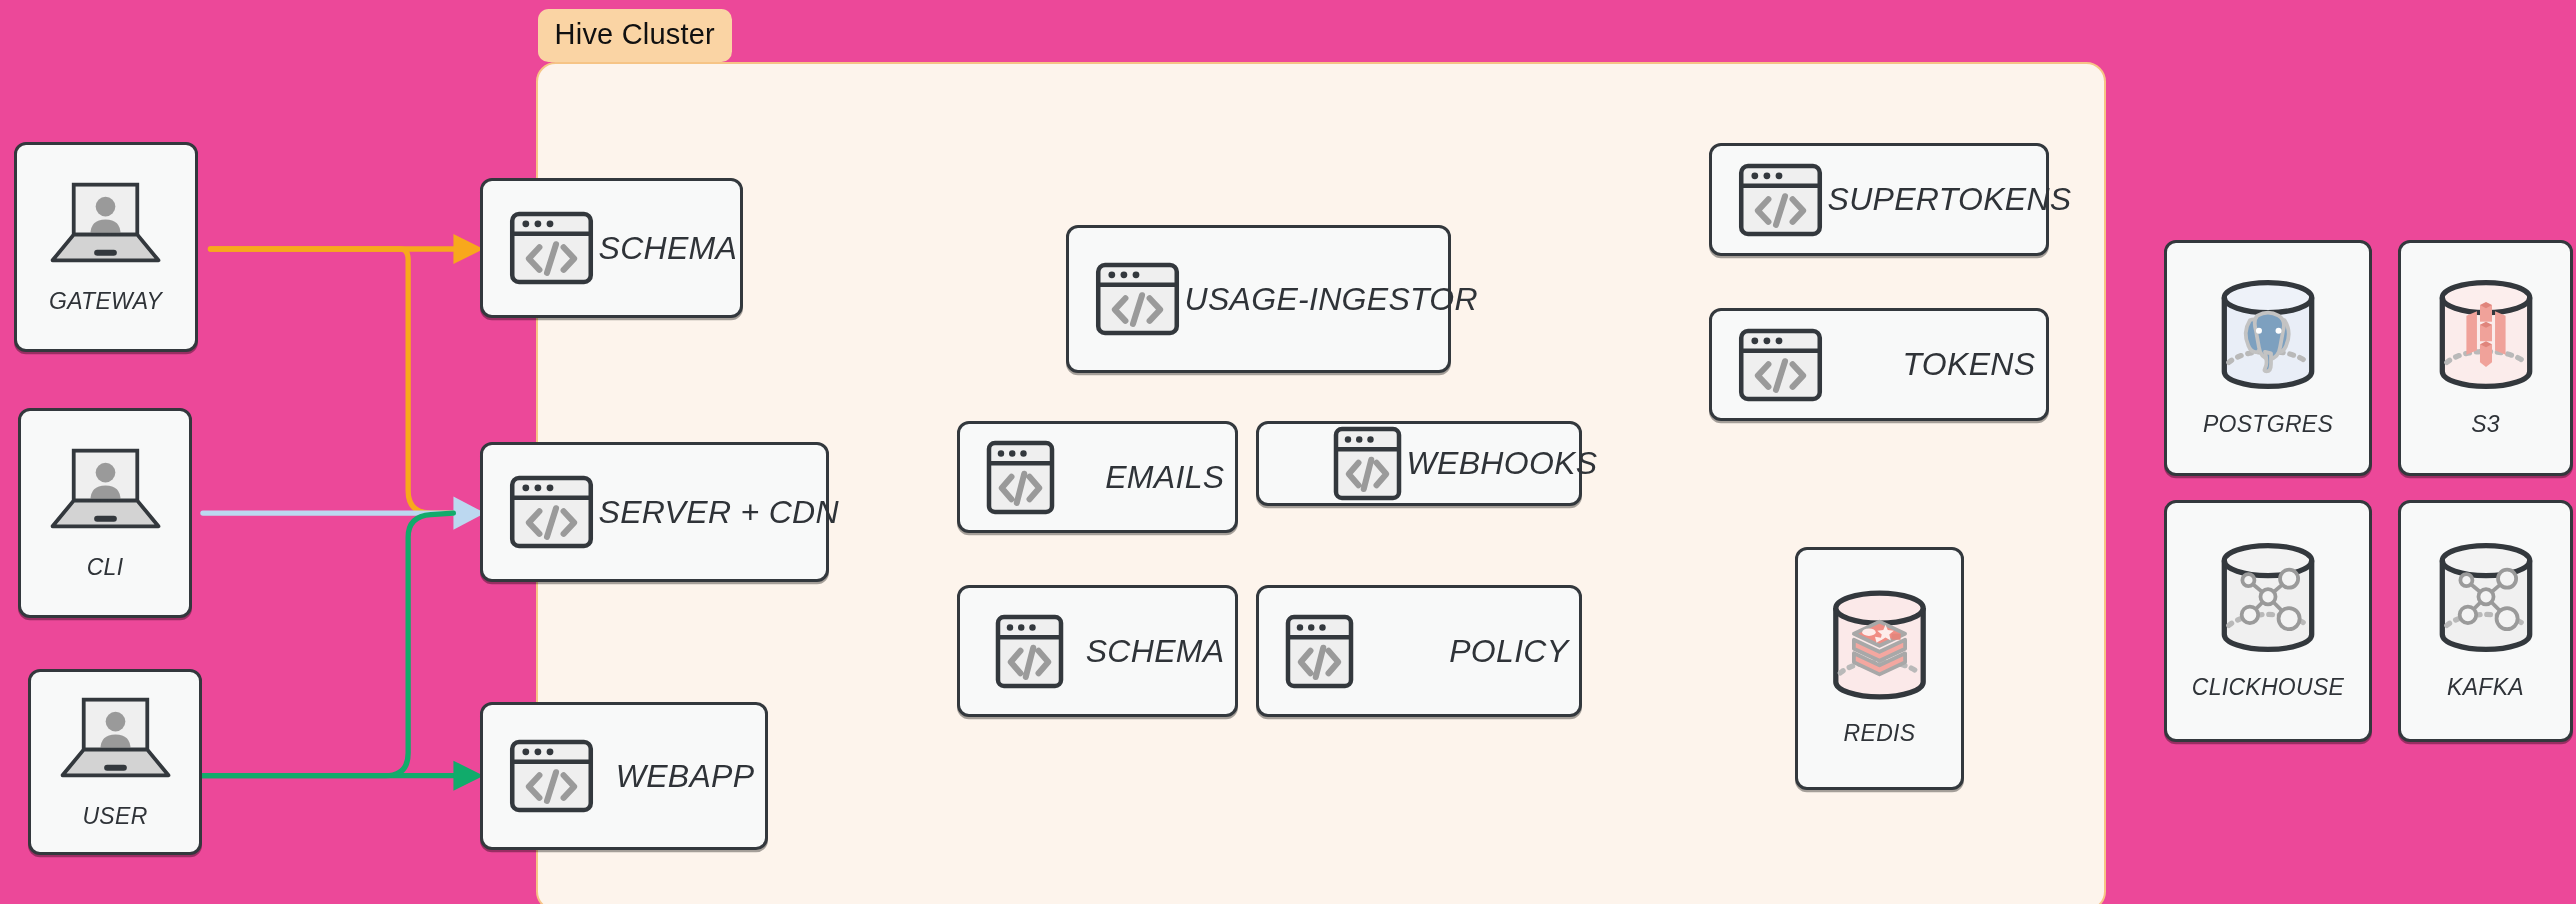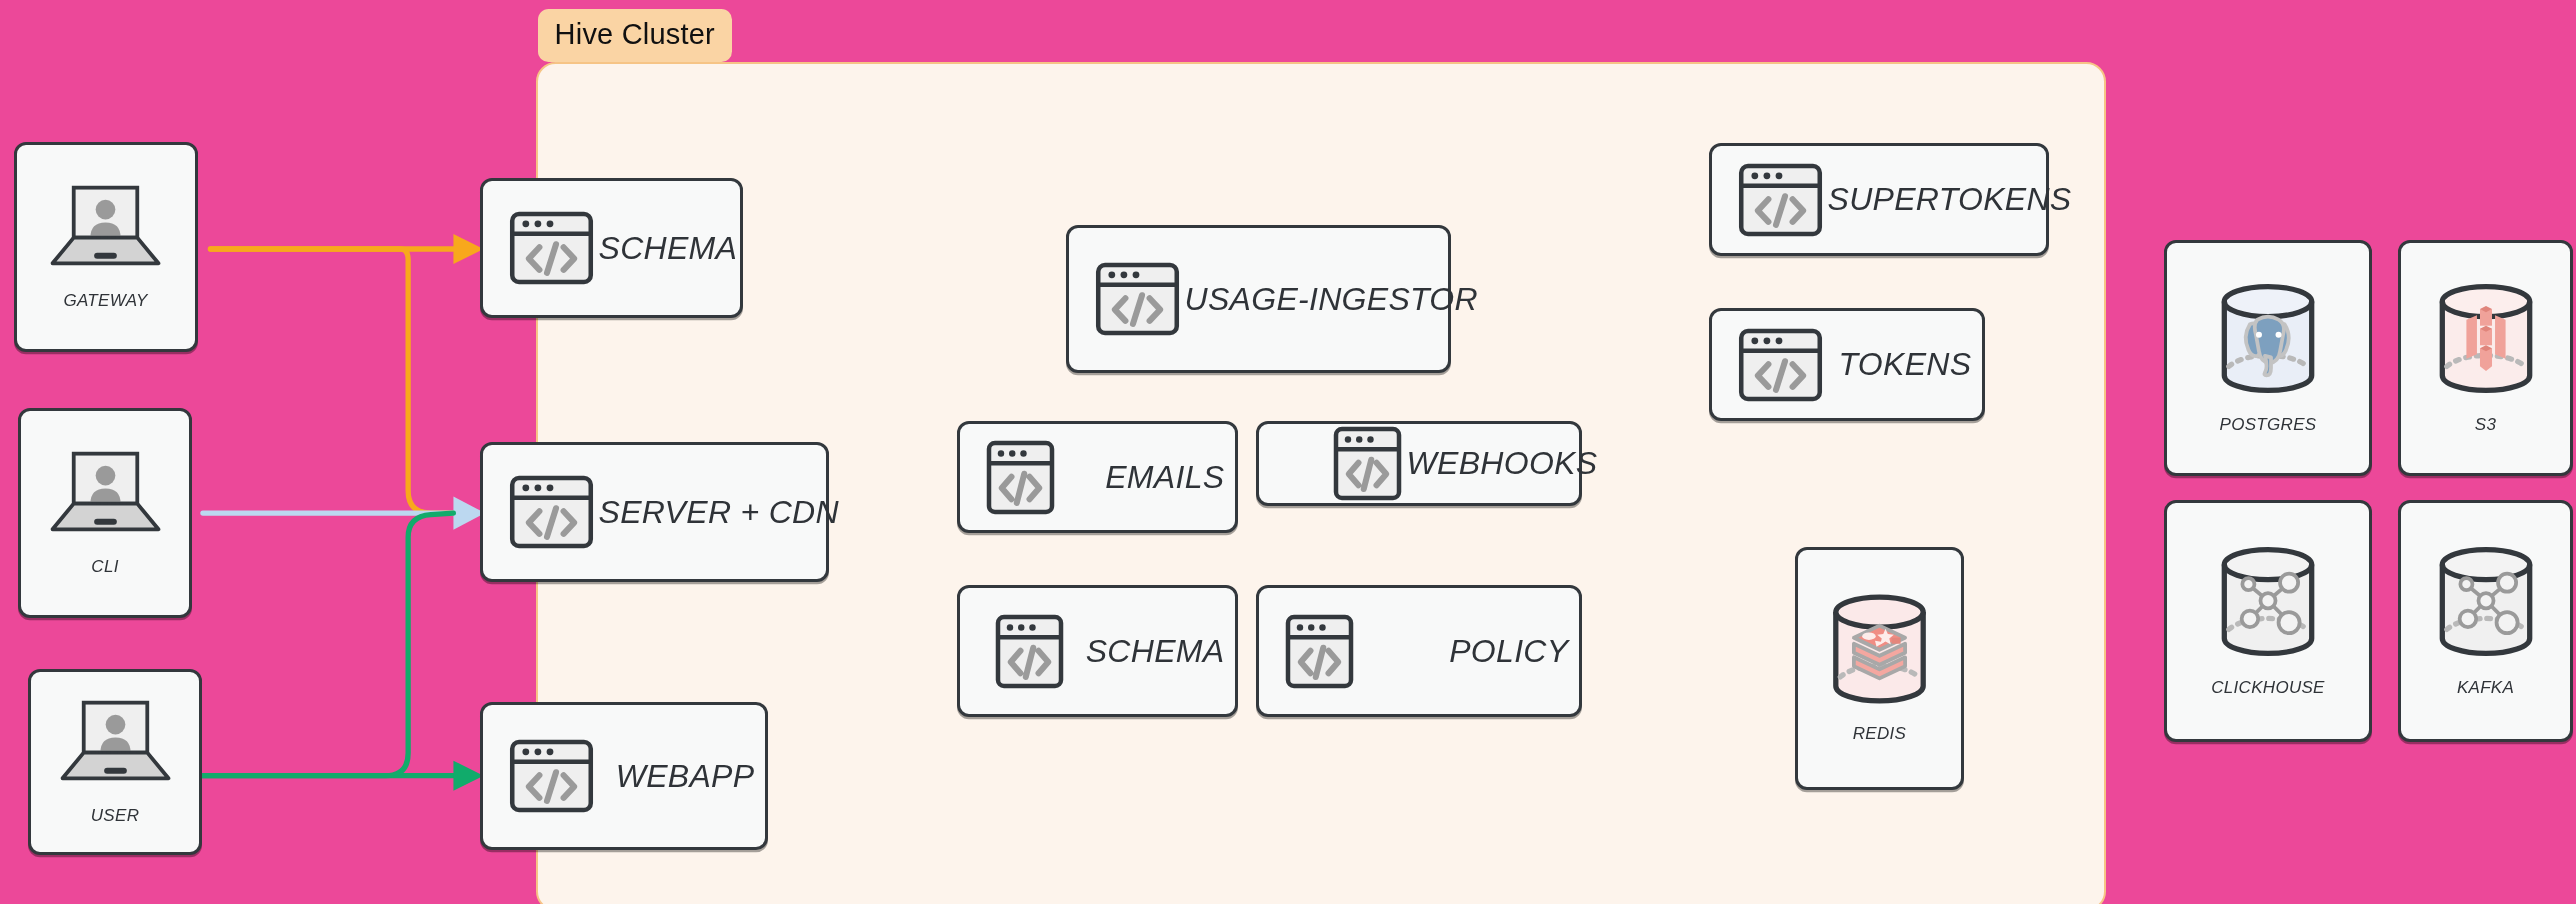--- a/index.html
+++ b/index.html
@@ -61,21 +61,21 @@
   }
   
   .vert{
     display:flex;
     flex-direction:column;
     align-items:center;
     justify-content:center;
   }
   .vert .lbl{
     font-style:italic;
-    font-size:17px;
+    font-size:23px;
     color:#2f3338;
     letter-spacing:0.3px;
     margin-top:20px;
     white-space:nowrap;
   }
 
   svg{ display:block; }
 
   
   .wires{
@@ -268,21 +268,21 @@
         <path d="M4 30 H108" stroke="#33383d" stroke-width="6"></path>
         <circle cx="22" cy="17" r="4.5" fill="#33383d"></circle>
           <circle cx="38" cy="17" r="4.5" fill="#33383d"></circle>
           <circle cx="54" cy="17" r="4.5" fill="#33383d"></circle>
         <path d="M40 48 L26 63 L40 78 M72 48 L86 63 L72 78 M62 44 L50 82" fill="none" stroke="#9a9a9a" stroke-width="8" stroke-linecap="round" stroke-linejoin="round"></path>
       </svg>
     </span>
     <span class="lbl">SUPERTOKENS</span>
   </div>
 
-  <div class="card svc" style="left:1709px; top:308px; width:276px; height:113px;">
+  <div class="card svc" style="left:1709px; top:308px; width:340px; height:113px;">
     <span class="ico">
       <svg width="85" height="74" viewBox="0 0 112 98">
         <rect x="4" y="4" width="104" height="90" rx="9" fill="#efefef" stroke="#33383d" stroke-width="6"></rect>
         <path d="M4 30 H108" stroke="#33383d" stroke-width="6"></path>
         <circle cx="22" cy="17" r="4.5" fill="#33383d"></circle>
           <circle cx="38" cy="17" r="4.5" fill="#33383d"></circle>
           <circle cx="54" cy="17" r="4.5" fill="#33383d"></circle>
         <path d="M40 48 L26 63 L40 78 M72 48 L86 63 L72 78 M62 44 L50 82" fill="none" stroke="#9a9a9a" stroke-width="8" stroke-linecap="round" stroke-linejoin="round"></path>
       </svg>
     </span>

